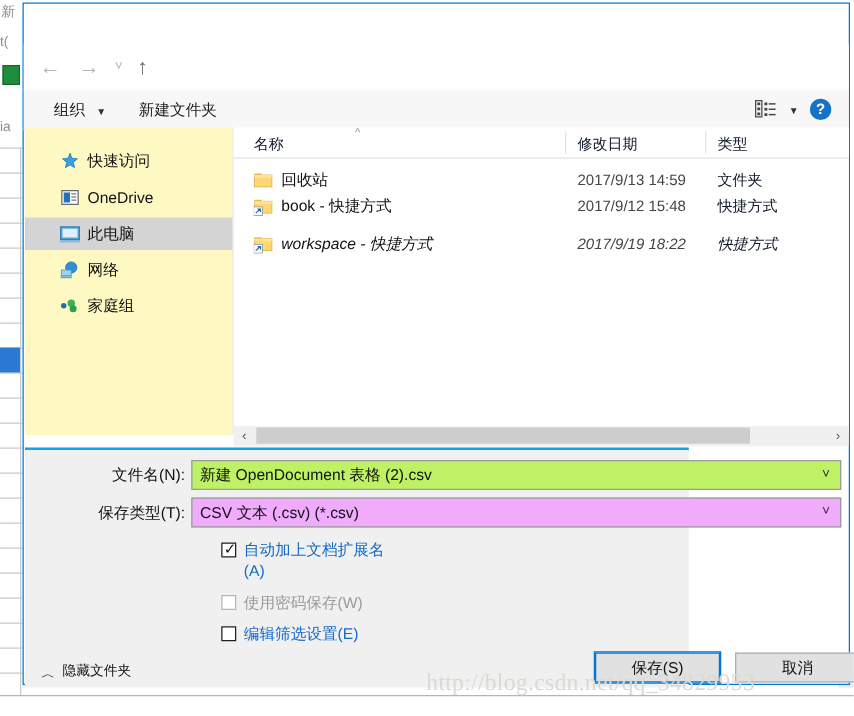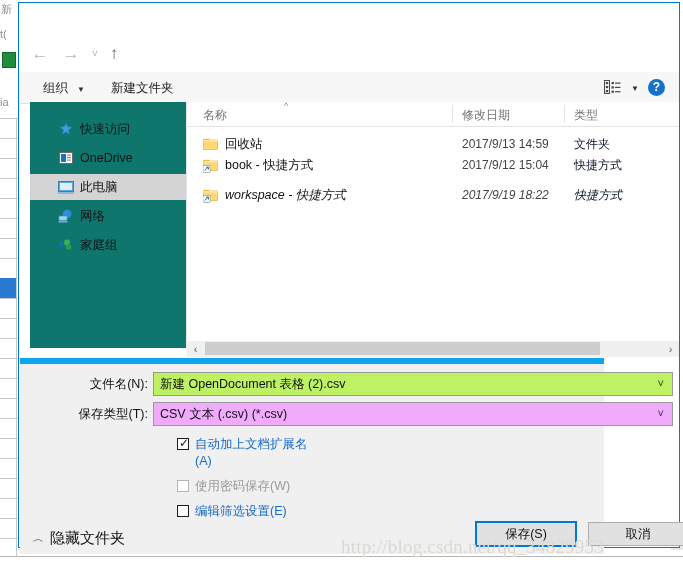--- a/index.html
+++ b/index.html
@@ -63,62 +63,62 @@
   
   .toolbar { position:absolute; left:0; top:68px; width:660px; height:31px;
              background:#f7f7f7; border-bottom:1px solid #e2e2e2; border-top:1px solid #ffffff; }
   .tb-item { position:absolute; top:8px; font-size:12.5px; color:#1e1e1e; }
   .tb-caret { position:absolute; top:13px; font-size:8px; color:#333; }
   .view-ico { position:absolute; right:58px; top:8px; width:17px; height:15px; }
   .help-btn { position:absolute; right:14px; top:7px; width:17px; height:17px; border-radius:50%;
               background:#1473c8; color:#fff; font-size:12px; font-weight:bold; text-align:center; line-height:17px; }
 
   
-  .leftpane { position:absolute; left:11px; top:99px; width:166px; height:246px; background:#0f766e; }
+  .leftpane { position:absolute; left:1px; top:99px; width:166px; height:246px; background:#fef9c3; }
   .splitter { position:absolute; left:167px; top:99px; width:1px; height:246px; background:#e4e4e4; }
   .nav-item { position:absolute; left:0; width:166px; height:26px; }
   .nav-item.sel2 { background:#d4d4d4; }
   .nav-ico { position:absolute; left:28px; top:5px; width:16px; height:16px; }
   .nav-lbl { position:absolute; left:50px; top:4px; font-size:12.5px; color:#111; line-height:18px; white-space:nowrap; }
 
   .rightpane { position:absolute; left:168px; top:99px; width:492px; height:246px; background:#ffffff; }
   .colhdr { position:absolute; left:0; top:0; width:492px; height:24px; background:#ffffff; border-bottom:1px solid #e4e4e4; }
-  .colhdr .ch { position:absolute; top:5px; font-size:12px; color:#737373; }
+  .colhdr .ch { position:absolute; top:5px; font-size:12px; color:#0f172a; }
   .colsep { position:absolute; top:3px; height:18px; width:0; border-left:1px solid #e4e4e4; }
   .sortcaret { position:absolute; left:97px; top:-1px; font-size:9px; color:#8c8c8c; }
 
   .frow { position:absolute; left:0; width:492px; height:21px; }
   .ficon { position:absolute; left:16px; top:3px; width:16px; height:15px; }
   .fname { position:absolute; left:38px; top:2px; font-size:12.5px; color:#111; white-space:nowrap; line-height:17px;}
   .fdate { position:absolute; left:275px; top:2px; font-size:12px; color:#444; white-space:nowrap; line-height:17px;}
   .ftype { position:absolute; left:387px; top:2px; font-size:12px; color:#0f172a; white-space:nowrap; line-height:17px;}
 
   .hscroll { position:absolute; left:168px; top:338px; width:492px; height:16px; background:#f0f0f0; }
   .hs-thumb { position:absolute; left:18px; top:1px; width:395px; height:13px; background:#cdcdcd; }
   .hs-arrow { position:absolute; top:1px; width:17px; height:14px; font-size:11px; color:#5a5a5a; text-align:center; line-height:14px;}
 
   
-  .formarea { position:absolute; left:1px; top:355px; width:584px; height:190px; background:#f0f0f0; border-top:6px solid #0ea5e9; }
+  .formarea { position:absolute; left:1px; top:355px; width:531px; height:190px; background:#f0f0f0; border-top:2px solid #0ea5e9; }
   .flabel { position:absolute; font-size:12.5px; color:#111; text-align:right; white-space:nowrap; line-height:17px; }
   .combo { position:absolute; box-sizing:border-box; border:1px solid #9a9a9a; }
   .combo.white { background:#bef264; }
   .combo.gray { background:#f0abfc; }
   .combo-val { position:absolute; left:6px; top:3px; font-size:12.5px; color:#111; white-space:nowrap; line-height:17px;}
   .combo-arrow { position:absolute; right:8px; top:4px; font-size:11px; color:#333; }
 
   .cbrow { position:absolute; }
   .cbbox { position:absolute; left:0; top:1px; width:12px; height:12px; box-sizing:border-box;
            border:1px solid #1d1d1d; background:#ffffff; }
   .cbbox.dis { border-color:#b4b4b4; }
   .cbcheck { position:absolute; left:1px; top:-3px; font-size:12px; color:#111; line-height:14px; }
   .cblabel { position:absolute; left:18px; top:-1px; font-size:12.5px; color:#1569c7; white-space:nowrap; line-height:17px; }
   .cblabel.dis { color:#9a9a9a; }
   .cblabel2 { position:absolute; left:18px; top:16px; font-size:12.5px; color:#1569c7; line-height:17px;}
 
-  .hidefolders { position:absolute; left:31px; top:526px; font-size:15px; color:#111; line-height:17px; }
+  .hidefolders { position:absolute; left:31px; top:526px; font-size:11px; color:#111; line-height:17px; }
   .hidecaret { position:absolute; left:14px; top:528px; font-size:11px; color:#333; }
 
   .btn { position:absolute; box-sizing:border-box; width:100px; height:24px; background:#e1e1e1;
          border:1px solid #adadad; font-size:12.5px; color:#111; text-align:center; line-height:22px; }
   .btn.focus { background:#e1e1e1; border:1px solid #0078d7; outline:1px solid #0078d7; outline-offset:0px; }
 
   
   .watermark { position:absolute; left:341px; top:536px; font-family:"Liberation Serif","DejaVu Serif",serif;
                font-size:19px; color:#dcd9d2; white-space:nowrap; letter-spacing:0.2px; }
 </style>
@@ -320,21 +320,21 @@
         <span class="ficon">
           <svg width="16" height="15" viewBox="0 0 16 15">
             <path d="M0.5 3.5 L5.5 3.5 L6.8 1.8 L0.5 1.8 Z" fill="#f2c14a"></path>
             <rect x="0.5" y="3" width="14" height="9.5" fill="#ffd875" stroke="#e0b24a" stroke-width="0.7"></rect>
             <rect x="0.5" y="3" width="14" height="2" fill="#ffe39a"></rect>
             <rect x="0" y="7.5" width="7" height="7" fill="#ffffff" stroke="#8a8a8a" stroke-width="0.6"></rect>
             <path d="M1.6 12.5 L5.2 9.2 M3 9.2 L5.4 9.2 L5.4 11.5" stroke="#1f6fb5" stroke-width="1" fill="none"></path>
           </svg>
         </span>
         <span class="fname">book - 快捷方式</span>
-        <span class="fdate">2017/9/12 15:04</span>
+        <span class="fdate">2017/9/12 15:48</span>
         <span class="ftype">快捷方式</span>
       </div>
 
       <div class="frow" style="top:83px;font-style:italic;">
         <span class="ficon">
           <svg width="16" height="15" viewBox="0 0 16 15">
             <path d="M0.5 3.5 L5.5 3.5 L6.8 1.8 L0.5 1.8 Z" fill="#f2c14a"></path>
             <rect x="0.5" y="3" width="14" height="9.5" fill="#ffd875" stroke="#e0b24a" stroke-width="0.7"></rect>
             <rect x="0.5" y="3" width="14" height="2" fill="#ffe39a"></rect>
             <rect x="0" y="7.5" width="7" height="7" fill="#ffffff" stroke="#8a8a8a" stroke-width="0.6"></rect>

